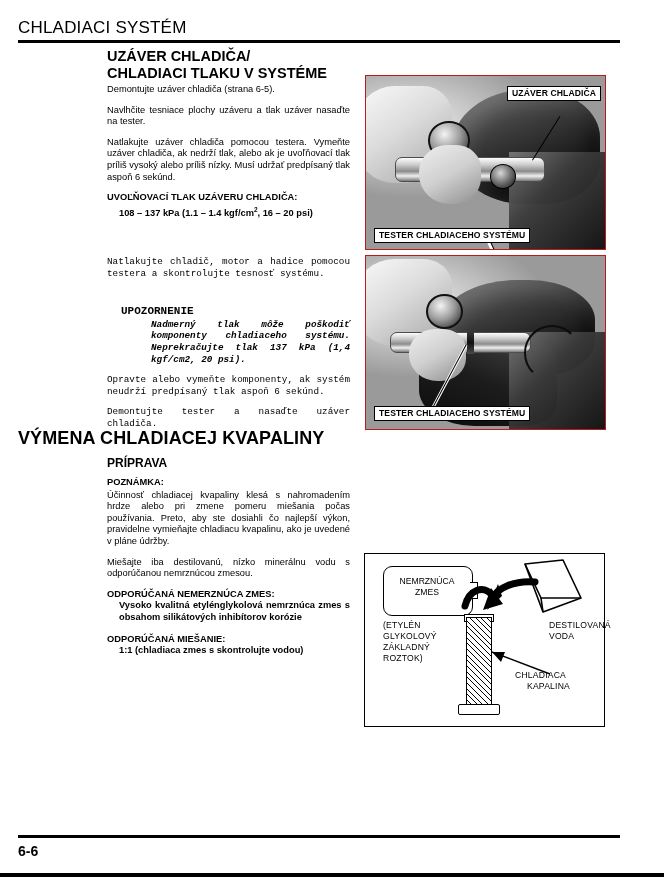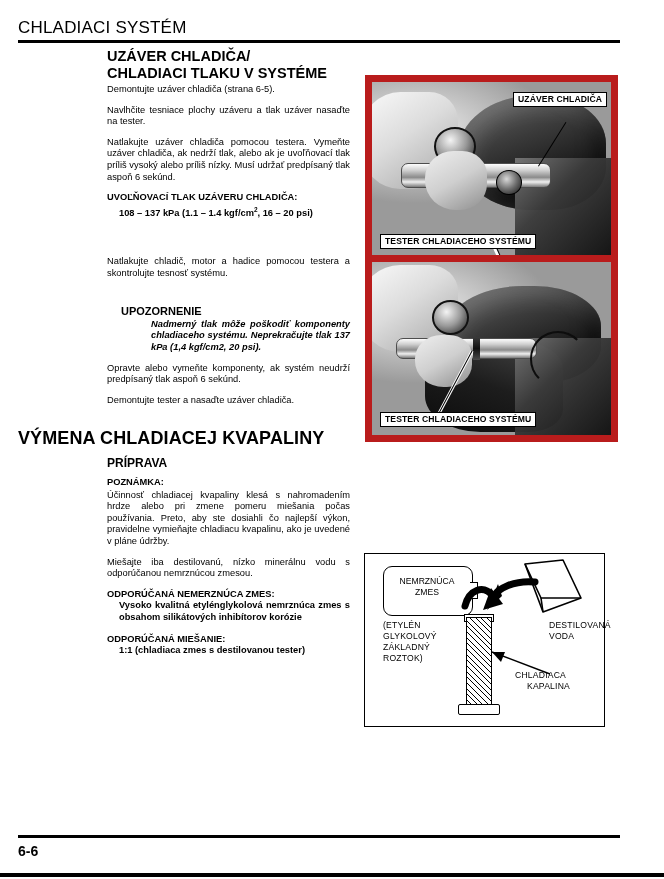--- a/index.html
+++ b/index.html
@@ -23,21 +23,21 @@
 
   
   #title-main{position:absolute;left:107px;top:48px;width:250px;
               font-size:14.5px;font-weight:bold;line-height:17px;}
   #section-title{position:absolute;left:18px;top:428px;
                  font-size:18px;font-weight:bold;letter-spacing:.1px;}
   #prep-title{position:absolute;left:107px;top:456px;
               font-size:12px;font-weight:bold;}
 
   
-  .photo{position:absolute;overflow:hidden;background:#8b5cf6;border:7px solid #b91c1c;}
+  .photo{position:absolute;overflow:hidden;background:#8b5cf6;border:1px solid #b91c1c;}
   .photo .sky{position:absolute;inset:0;
     background:
       radial-gradient(ellipse 58% 42% at 18% 28%, #f2f2f2 0%, #c9c9c9 45%, #9a9a9a 100%),
       linear-gradient(150deg,#d8d8d8 0%,#a8a8a8 30%,#585858 62%,#2e2e2e 100%);}
   .photo .tank{position:absolute;left:36%;top:8%;width:62%;height:66%;
     border-radius:50% 42% 38% 50%;
     background:linear-gradient(160deg,#6a6a6a 0%,#3a3a3a 38%,#151515 72%,#2c2c2c 100%);
     box-shadow:inset 10px 8px 22px rgba(255,255,255,.18), inset -8px -10px 20px rgba(0,0,0,.6);}
   .photo .tank2{position:absolute;left:22%;top:46%;width:58%;height:52%;
     border-radius:45% 30% 25% 40%;
@@ -110,41 +110,41 @@
 </div>
 
 <div class="col-text" style="top:84px;">
   <div class="para">Demontujte uzáver chladiča (strana 6-5).</div>
   <div class="para">Navlhčite tesniace plochy uzáveru a tlak uzáver nasaďte na tester.</div>
   <div class="para">Natlakujte uzáver chladiča pomocou testera. Vymeňte uzáver chladiča, ak nedrží tlak, alebo ak je uvoľňovací tlak príliš vysoký alebo príliš nízky. Musí udržať predpísaný tlak aspoň 6 sekúnd.</div>
   <div class="sub-head">UVOĽŇOVACÍ TLAK UZÁVERU CHLADIČA:</div>
   <div class="sub-val"><span>108 – 137 kPa (1.1 – 1.4 kgf/cm</span><sup>2</sup><span>, 16 – 20 psi)</span></div>
 </div>
 
-<div class="col-text" style="top:256px;">
+<div class="col-text" style="top:256px;font-family:Liberation Mono, monospace;">
   <div class="para">Natlakujte chladič, motor a hadice pomocou testera a skontrolujte tesnosť systému.</div>
   <div style="height:18px;"></div>
   <div class="sub-head" style="padding-left:14px;font-size:11px;">UPOZORNENIE</div>
   <div class="para ital bold" style="margin-top:1px;">Nadmerný tlak môže poškodiť komponenty chladiaceho systému. Neprekračujte tlak 137 kPa (1,4 kgf/cm2, 20 psi).</div>
   <div class="para">Opravte alebo vymeňte komponenty, ak systém neudrží predpísaný tlak aspoň 6 sekúnd.</div>
   <div class="para last">Demontujte tester a nasaďte uzáver chladiča.</div>
 </div>
 
 <div id="section-title">VÝMENA CHLADIACEJ KVAPALINY</div>
 <div id="prep-title">PRÍPRAVA</div>
 
 <div class="col-text" style="top:477px;">
   <div class="sub-head">POZNÁMKA:</div>
   <div class="para" style="margin-top:1px;">Účinnosť chladiacej kvapaliny klesá s nahromadením hrdze alebo pri zmene pomeru miešania počas používania. Preto, aby ste dosiahli čo najlepší výkon, pravidelne vymieňajte chladiacu kvapalinu, ako je uvedené v pláne údržby.</div>
   <div class="para">Miešajte iba destilovanú, nízko minerálnu vodu s odporúčanou nemrznúcou zmesou.</div>
   <div class="sub-head">ODPORÚČANÁ NEMERZNÚCA ZMES:</div>
   <div class="sub-val">Vysoko kvalitná etylénglykolová nemrznúca zmes s obsahom silikátových inhibítorov korózie</div>
   <div style="height:10px;"></div>
   <div class="sub-head">ODPORÚČANÁ MIEŠANIE:</div>
-  <div class="sub-val">1:1 (chladiaca zmes s destilovanou tester)</div>
+  <div class="sub-val">1:1 (chladiaca zmes s skontrolujte vodou)</div>
 </div>
 
 <div class="photo" style="left:365px;top:75px;width:239px;height:173px;">
   <div class="sky"></div>
   <div class="tank"></div>
   <div class="engine"></div>
   <div class="arm"></div>
   <div class="gauge"></div>
   <div class="tester">
     <div class="band" style="left:34%;"></div>

